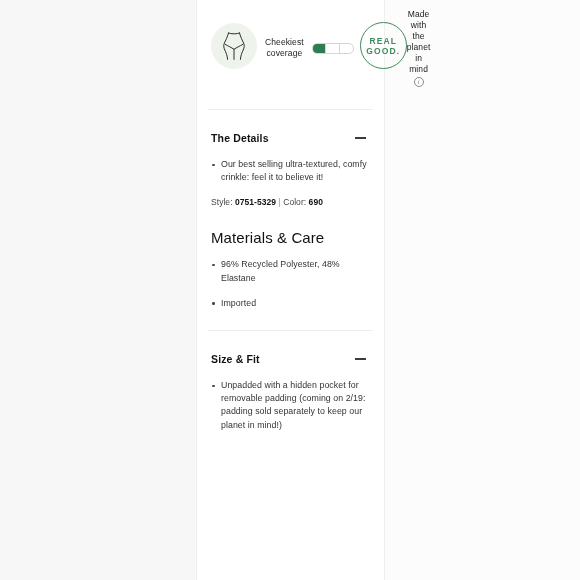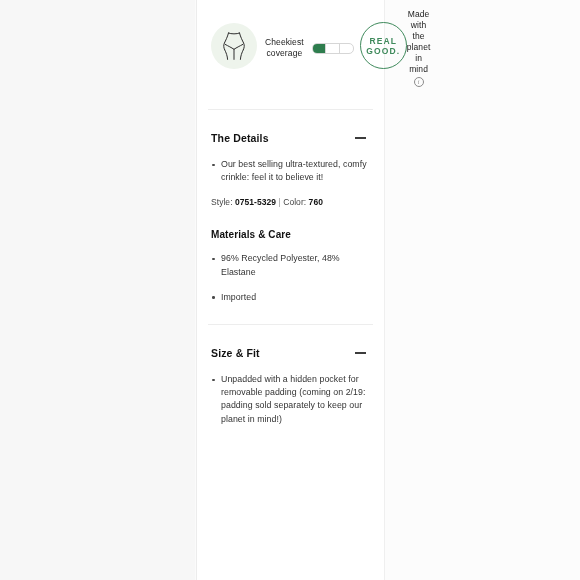--- a/index.html
+++ b/index.html
@@ -147,22 +147,22 @@
     color: #111111;
     letter-spacing: .15px;
   }
   .minus-icon {
     width: 11px;
     height: 1.5px;
     background: #3c3c3c;
     margin-right: 4px;
   }
   .sub-title {
-    font-size: 10px;
-    font-weight: bold;
+    font-size: 15px;
+    font-weight: normal;
     color: #111111;
     margin-top: 22px;
     margin-bottom: 2px;
     letter-spacing: .1px;
   }
   ul.bullets {
     list-style: none;
     margin: 0;
     padding: 0;
   }
@@ -254,21 +254,21 @@
 
         <ul class="bullets">
           <li>Our best selling ultra-textured, comfy crinkle: feel it to believe it!</li>
         </ul>
 
         <div class="style-line">
           <span>Style:</span>
           <b>0751-5329</b>
           <span class="sep">|</span>
           <span>Color:</span>
-          <b>760</b>
+          <b>690</b>
         </div>
 
         <div class="sub-title">Materials &amp; Care</div>
         <ul class="bullets">
           <li>96% Recycled Polyester, 48% Elastane</li>
           <li>Imported</li>
         </ul>
       </div>
 
       <div style="height:20px"></div>

